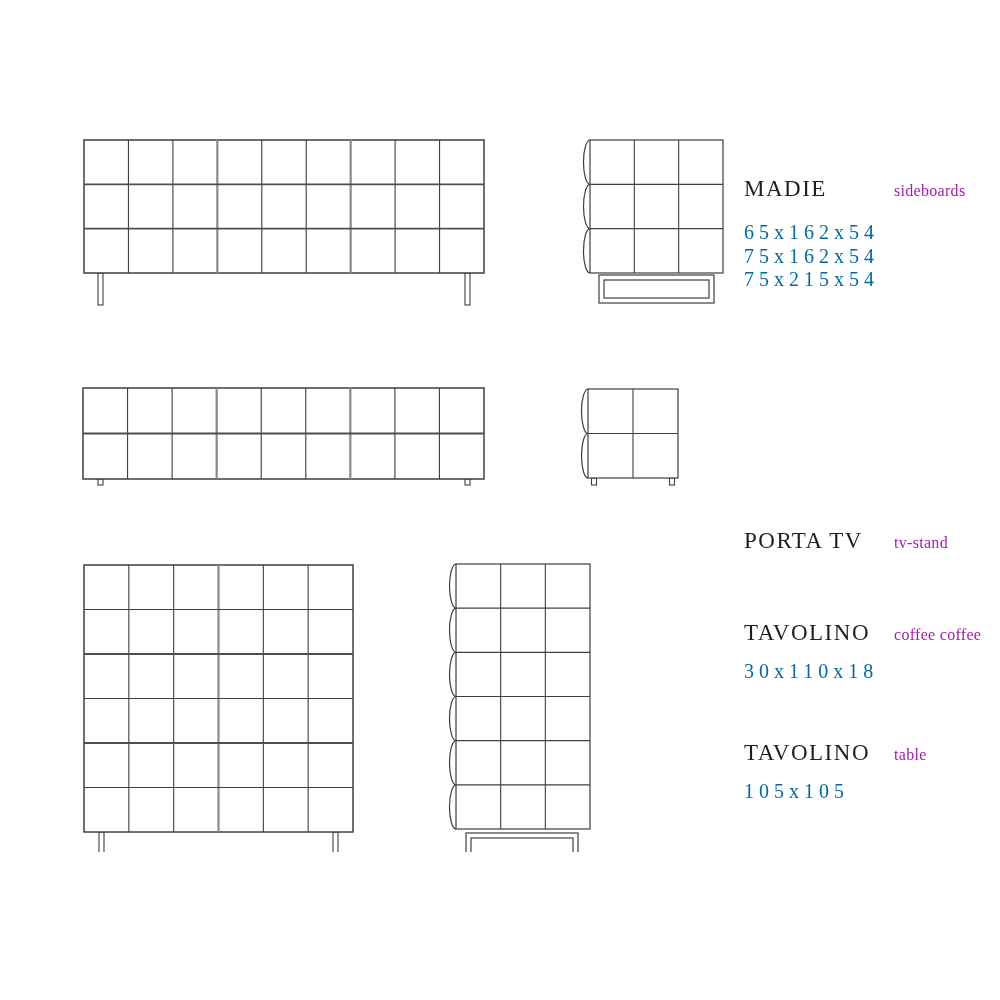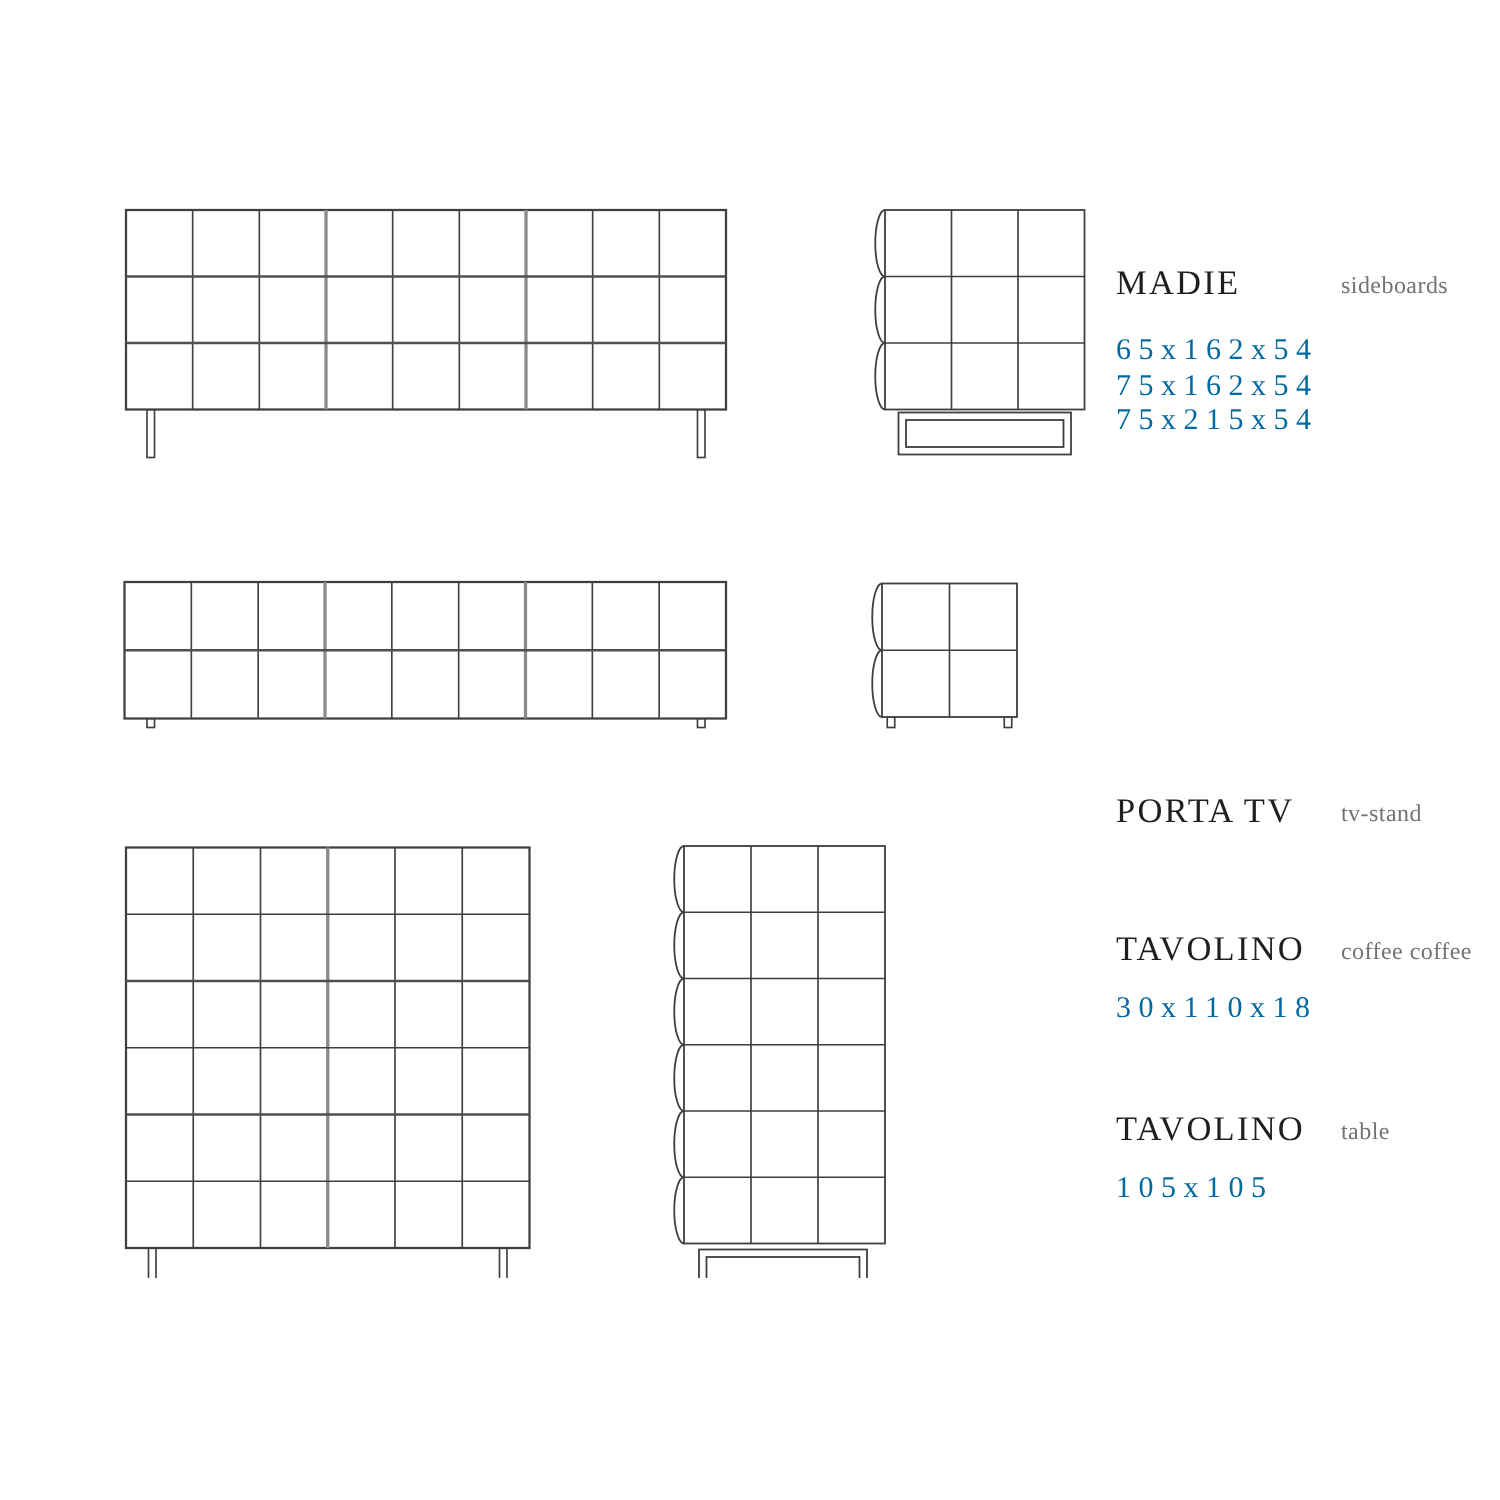--- a/index.html
+++ b/index.html
@@ -9,21 +9,21 @@
     margin-left:26px;
   }
   #drawings-svg{position:absolute;left:0;top:0;}
   .product{position:absolute;left:718px;width:282px;}
   .product .name{
     display:inline-block;margin:0;font-weight:400;font-size:23px;line-height:23px;
     letter-spacing:1.5px;color:#1f1f1f;white-space:nowrap;
   }
   .product .subtitle{
     position:absolute;left:150px;top:6px;font-size:16px;line-height:16px;
-    letter-spacing:0.3px;color:#737373;white-space:nowrap;
+    letter-spacing:0.3px;color:#a21caf;white-space:nowrap;
   }
   .product .dims{margin-top:16px;}
   .product.first .dims{margin-top:21px;}
   .product .dims div{
     font-size:20px;line-height:23.7px;letter-spacing:5px;color:#0369a1;white-space:nowrap;
   }
 </style>
 </head>
 <body>
 

